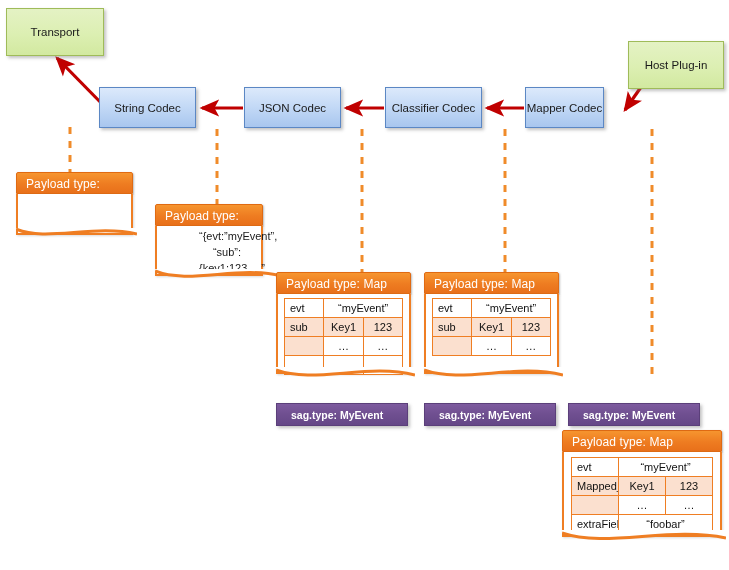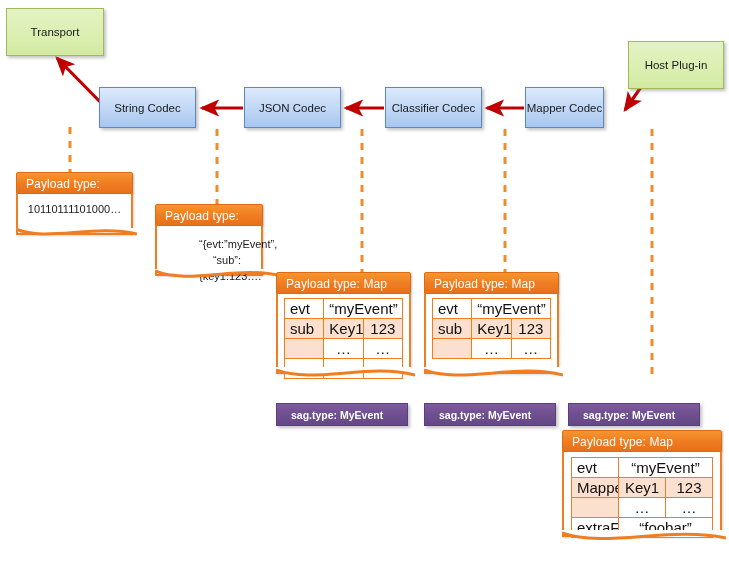--- a/index.html
+++ b/index.html
@@ -27,21 +27,21 @@
   .note .nbody{position:relative;box-sizing:border-box;width:100%;
       background:#ffffff;border:2px solid #ef7e23;border-top:none;
       box-shadow:1px 1px 2px rgba(150,150,150,.35);}
   .note .nbody .wave{position:absolute;left:-2px;right:-2px;bottom:-13px;
       height:18px;pointer-events:none;}
   .note .ntext{font-size:11px;color:#1a1a1a;text-align:center;padding:7px 6px 9px 6px;
       line-height:16px;}
 
   
   table.map{border-collapse:collapse;width:100%;table-layout:fixed;
-            font-size:15px;color:#111;}
+            font-size:11px;color:#111;}
   table.map td{border:1px solid #ef7e23;padding:1px 5px;height:16px;
                white-space:nowrap;overflow:hidden;}
   td.kcell{background:#ffffff;}
   td.kcell.peach{background:#fbe0cf;}
   td.vcell{background:#ffffff;text-align:center;}
   td.vcell.peach{background:#fbe0cf;}
 
   
   .ptag{position:absolute;box-sizing:border-box;height:23px;line-height:23px;
      background:linear-gradient(180deg,#7d5a9e 0%,#6f4f90 50%,#654787 100%);
@@ -95,32 +95,31 @@
   <span>Classifier Codec</span>
 </div>
 
 <div class="pbox blue" style="left:525px;top:87px;width:79px;height:41px;">
   <span>Mapper Codec</span>
 </div>
 
 <div class="note" style="left:16px;top:172px;width:117px;">
   <div class="nhdr">Payload type: Buffer</div>
   <div class="nbody" style="height:41px;">
-    <div class="ntext">10110111101000…</div>
     <svg class="wave" viewBox="0 0 121 18" preserveAspectRatio="none">
       <path d="M0,1 C30,14 78,-4 121,6 L121,0 L0,0 Z" fill="#ffffff"></path>
       <path d="M0,1 C30,14 78,-4 121,6" stroke="#ef7e23" stroke-width="3" fill="none"></path>
     </svg>
   </div>
 </div>
 
 <div class="note" style="left:155px;top:204px;width:108px;">
   <div class="nhdr">Payload type: String</div>
   <div class="nbody" style="height:50px;">
-    <div class="ntext" style="padding-top:10px;margin-left:36px;">
+    <div class="ntext" style="padding-top:2px;margin-left:36px;">
       <div>“{evt:”myEvent”,</div>
       <div>“sub”:{key1:123….”</div>
     </div>
     <svg class="wave" viewBox="0 0 126 18" preserveAspectRatio="none">
       <path d="M0,2 C34,16 84,-4 126,7 L126,0 L0,0 Z" fill="#ffffff"></path>
       <path d="M0,2 C34,16 84,-4 126,7" stroke="#ef7e23" stroke-width="3" fill="none"></path>
     </svg>
   </div>
 </div>
 

